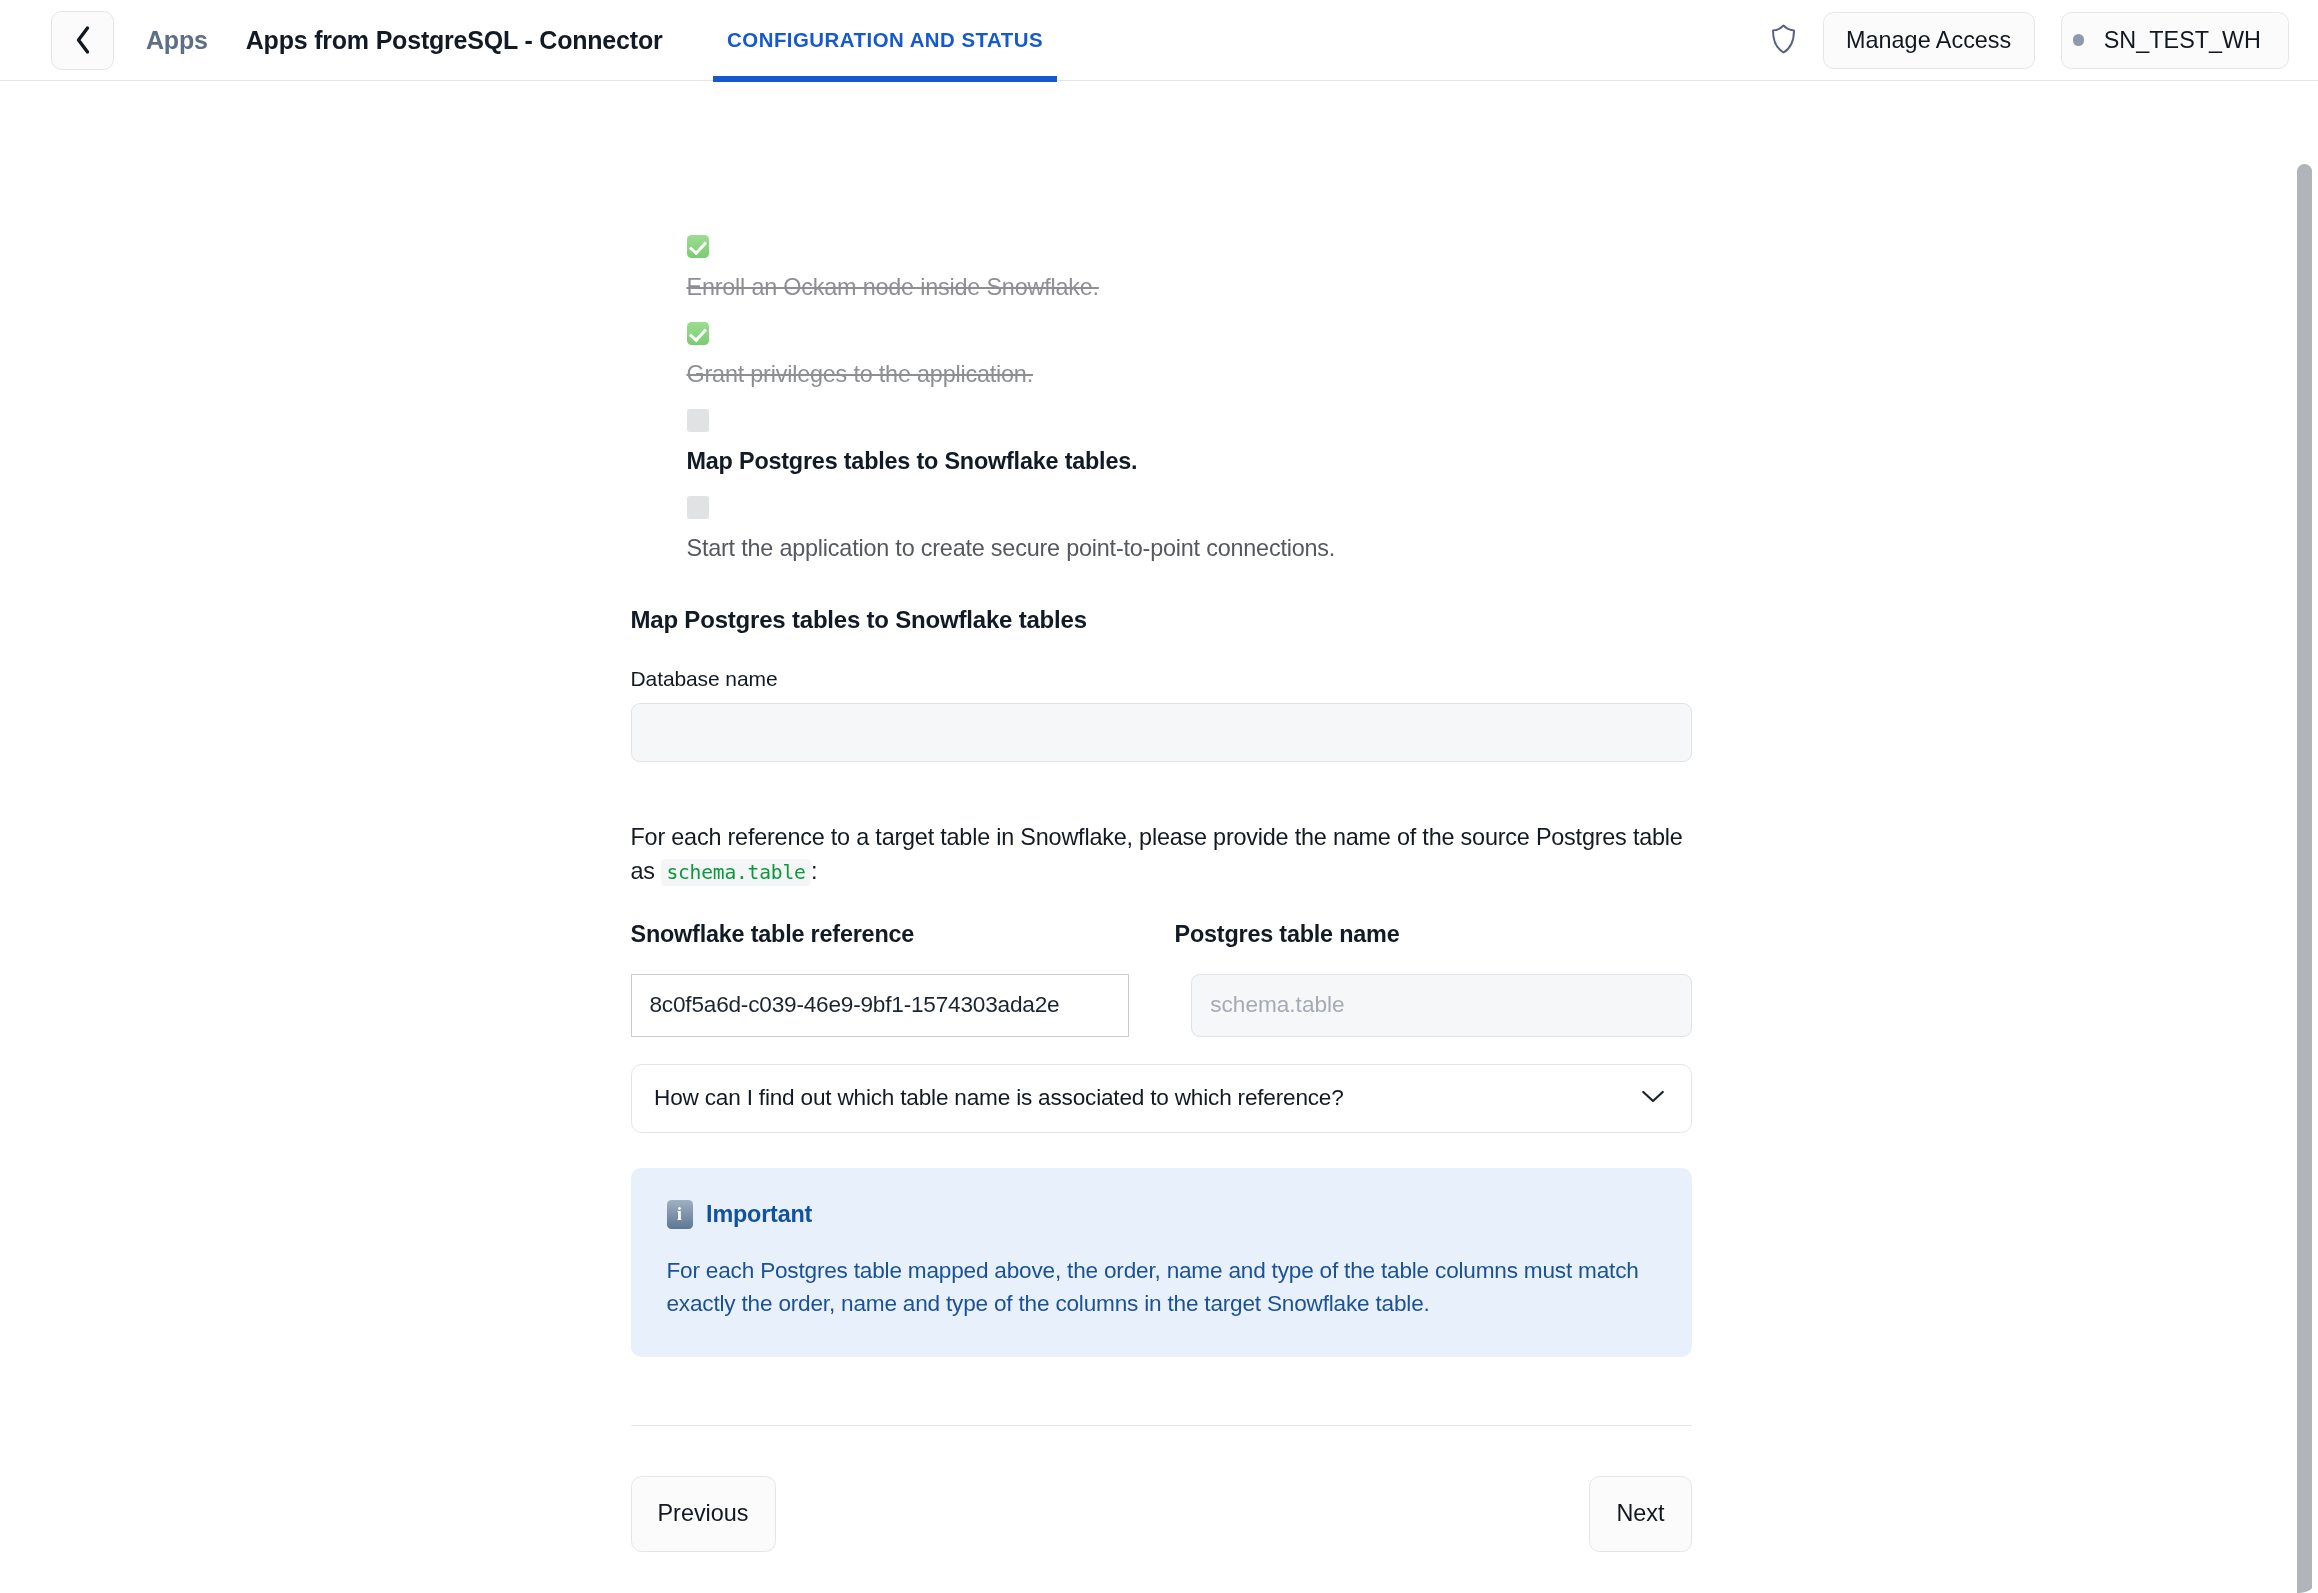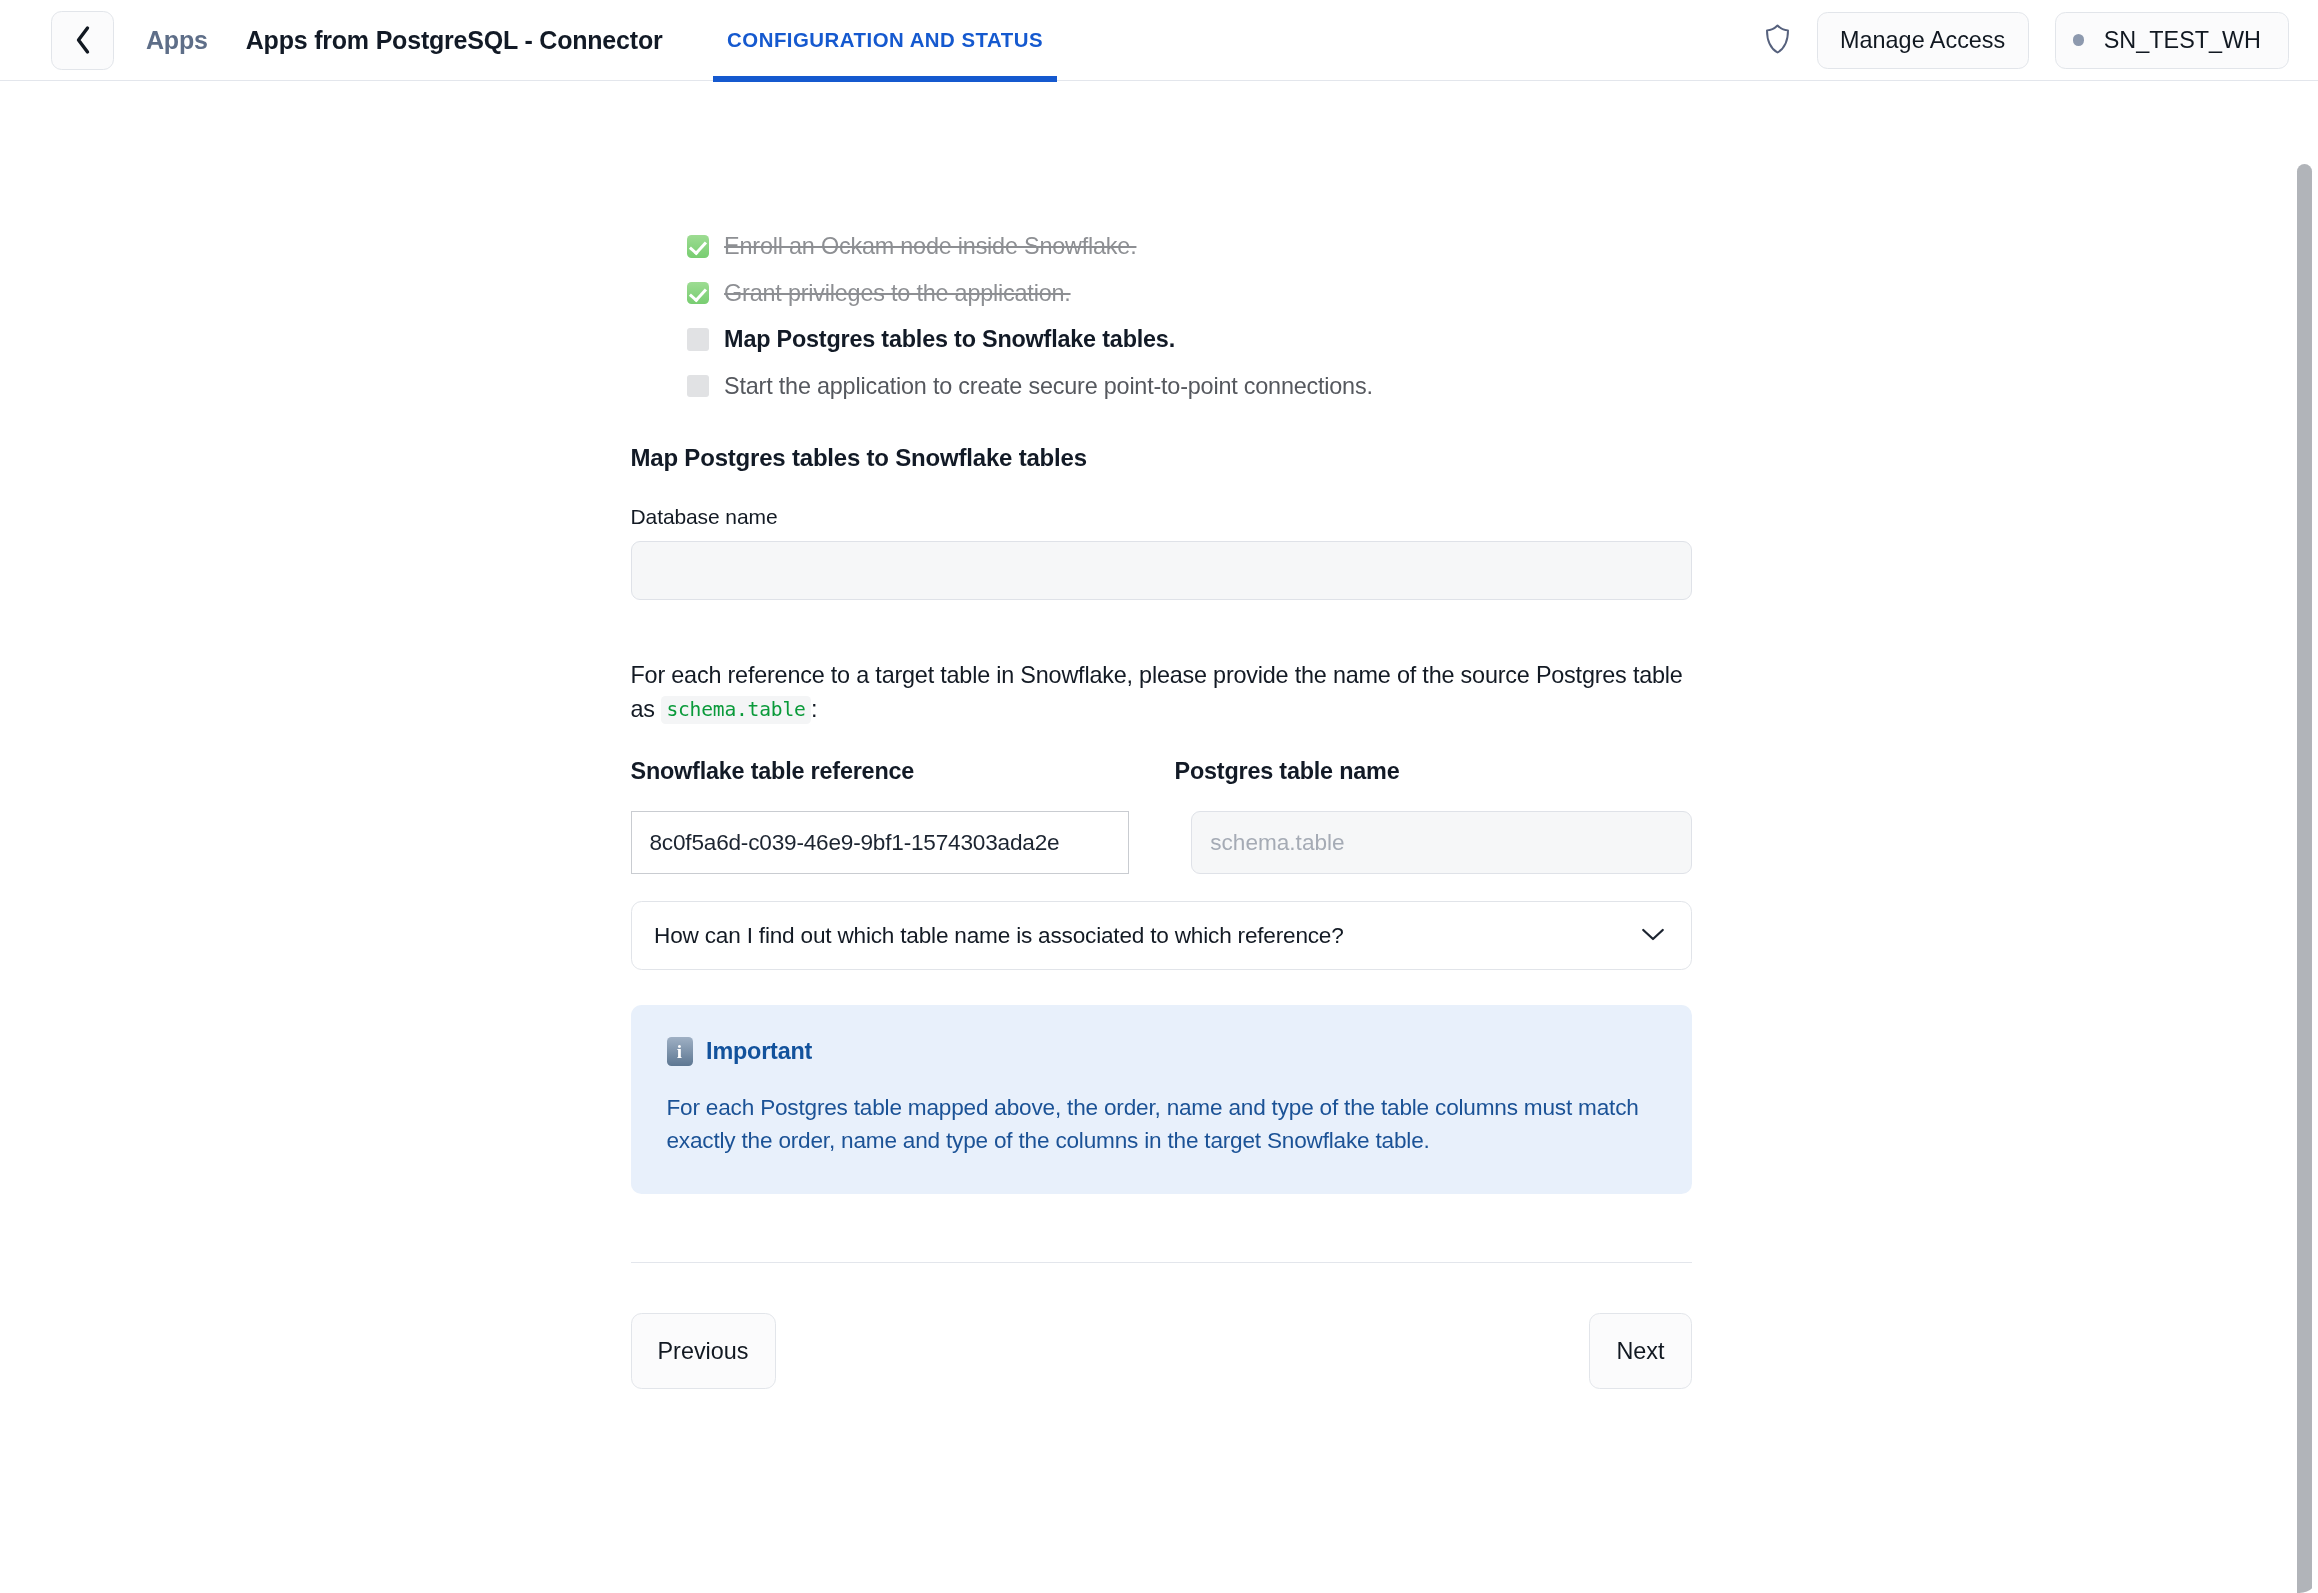--- a/index.html
+++ b/index.html
@@ -97,21 +97,21 @@
     border-radius: 10.6px;
     background: #fbfbfc;
     display: flex; align-items: center;
     padding: 0 22.6px;
     font-size: 23.4px;
     font-weight: 400;
     color: #111821;
     cursor: pointer;
     white-space: nowrap;
   }
-  .wh-btn { gap: 19.6px; padding-left: 17px; padding-right: 27px; }
+  .wh-btn { gap: 19.6px; padding-left: 11px; padding-right: 27px; }
   .wh-dot {
     width: 11.3px; height: 11.3px; border-radius: 50%;
     background: #8d99ae; flex: 0 0 auto;
   }
 
   
   .content {
     position: relative;
     height: calc(1593px - 81px);
     overflow: hidden;
@@ -124,20 +124,21 @@
   }
 
   
   .checklist { margin-bottom: 42px; }
   .check-row {
     display: flex;
     align-items: flex-start;
     gap: 15px;
     margin-bottom: 16.6px;
     padding-left: 56px;
+    flex-direction: column;
   }
   .check-row:last-child { margin-bottom: 0; }
   .cbox { flex: 0 0 auto; margin-top: 3px; }
   .cbox-done {
     width: 22.6px; height: 22.6px; border-radius: 4.5px;
     background: linear-gradient(#9ddc92, #78cd71);
     position: relative;
   }
   .cbox-done::after {
     content: "";

